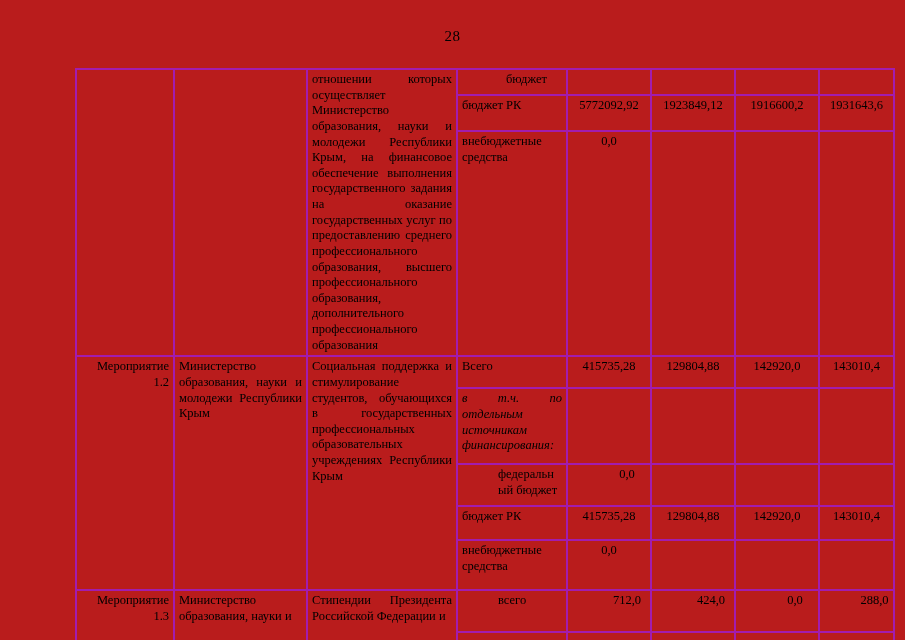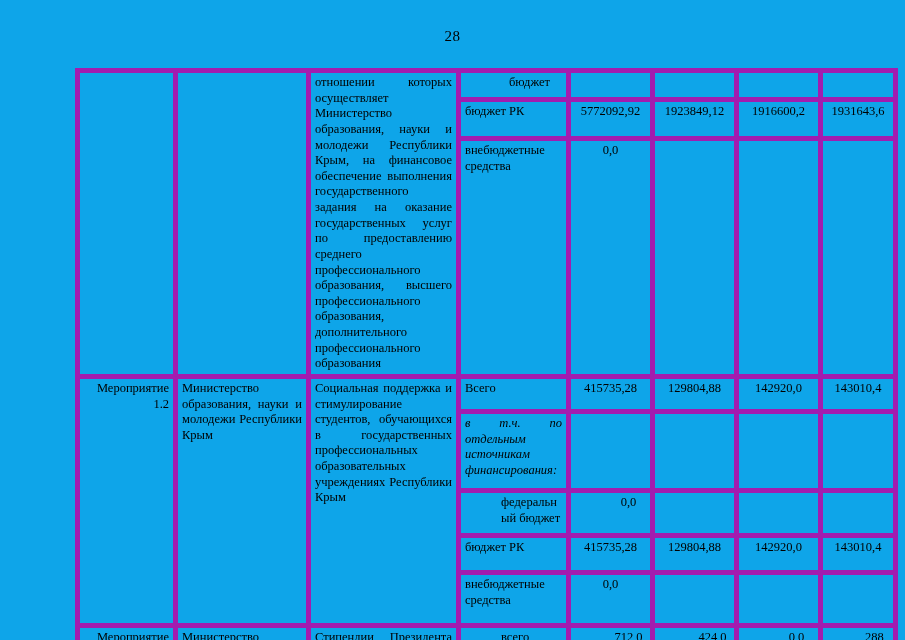--- a/index.html
+++ b/index.html
@@ -1,20 +1,20 @@
 <!DOCTYPE html>
 <html><head>
 <meta charset="utf-8">
 <style>
   html, body { margin:0; padding:0; background:#e8e8e8; }
   .page {
     position: relative;
     width: 905px;
     height: 640px;
-    background: #0ea5e9;
+    background: #b91c1c;
     overflow: hidden;
     font-family: "Liberation Serif", serif;
     color: #000;
   }
   .page-number {
     position: absolute;
     top: 28px;
     left: 0;
     width: 100%;
     text-align: center;
@@ -23,21 +23,21 @@
   }
   table.doc {
     position: absolute;
     left: 75px;
     top: 68px;
     width: 818px;
     border-collapse: collapse;
     table-layout: fixed;
   }
   table.doc td {
-    border: 5px solid #a21caf;
+    border: 2px solid #a21caf;
     vertical-align: top;
     padding: 2px 4px;
     font-size: 12.5px;
     line-height: 1.25;
     word-wrap: break-word;
     overflow: hidden;
   }
   td.j   { text-align: justify; }
   td.jlast { text-align: justify; text-align-last: justify; }
   td.num { text-align: center; }

